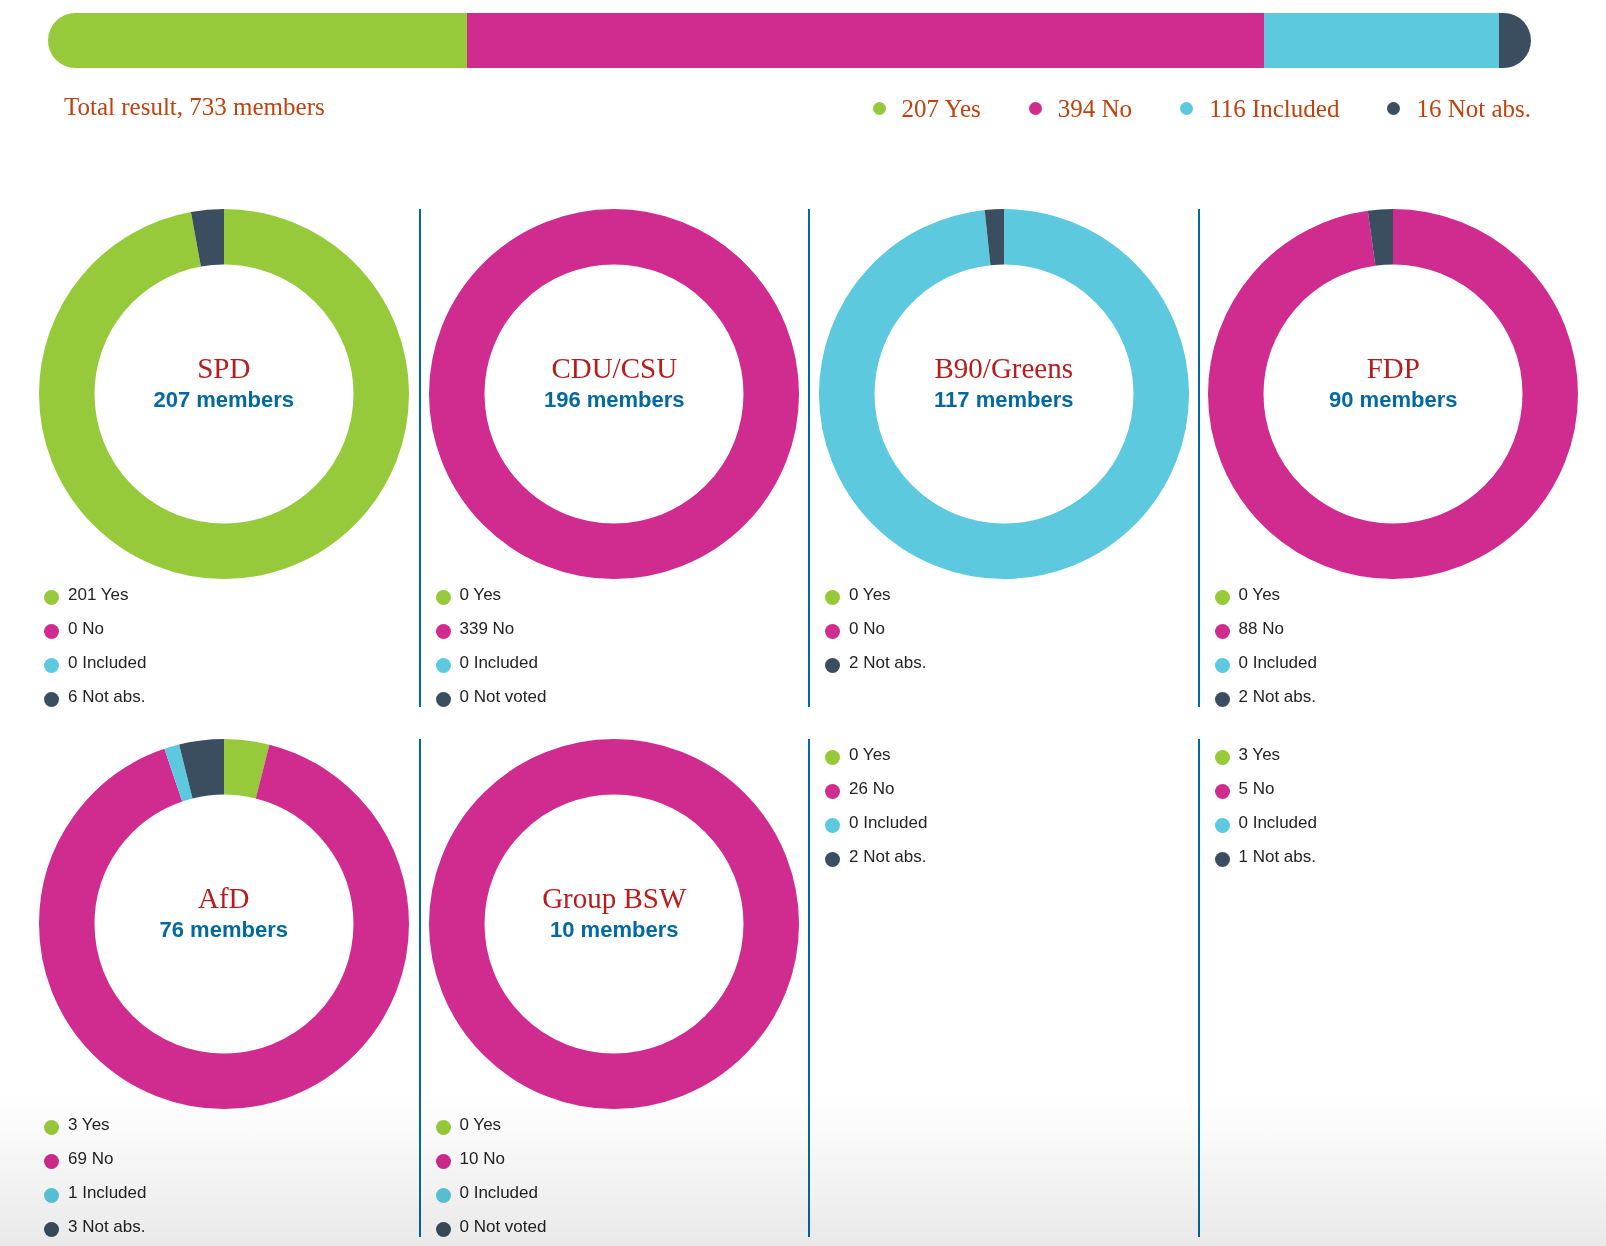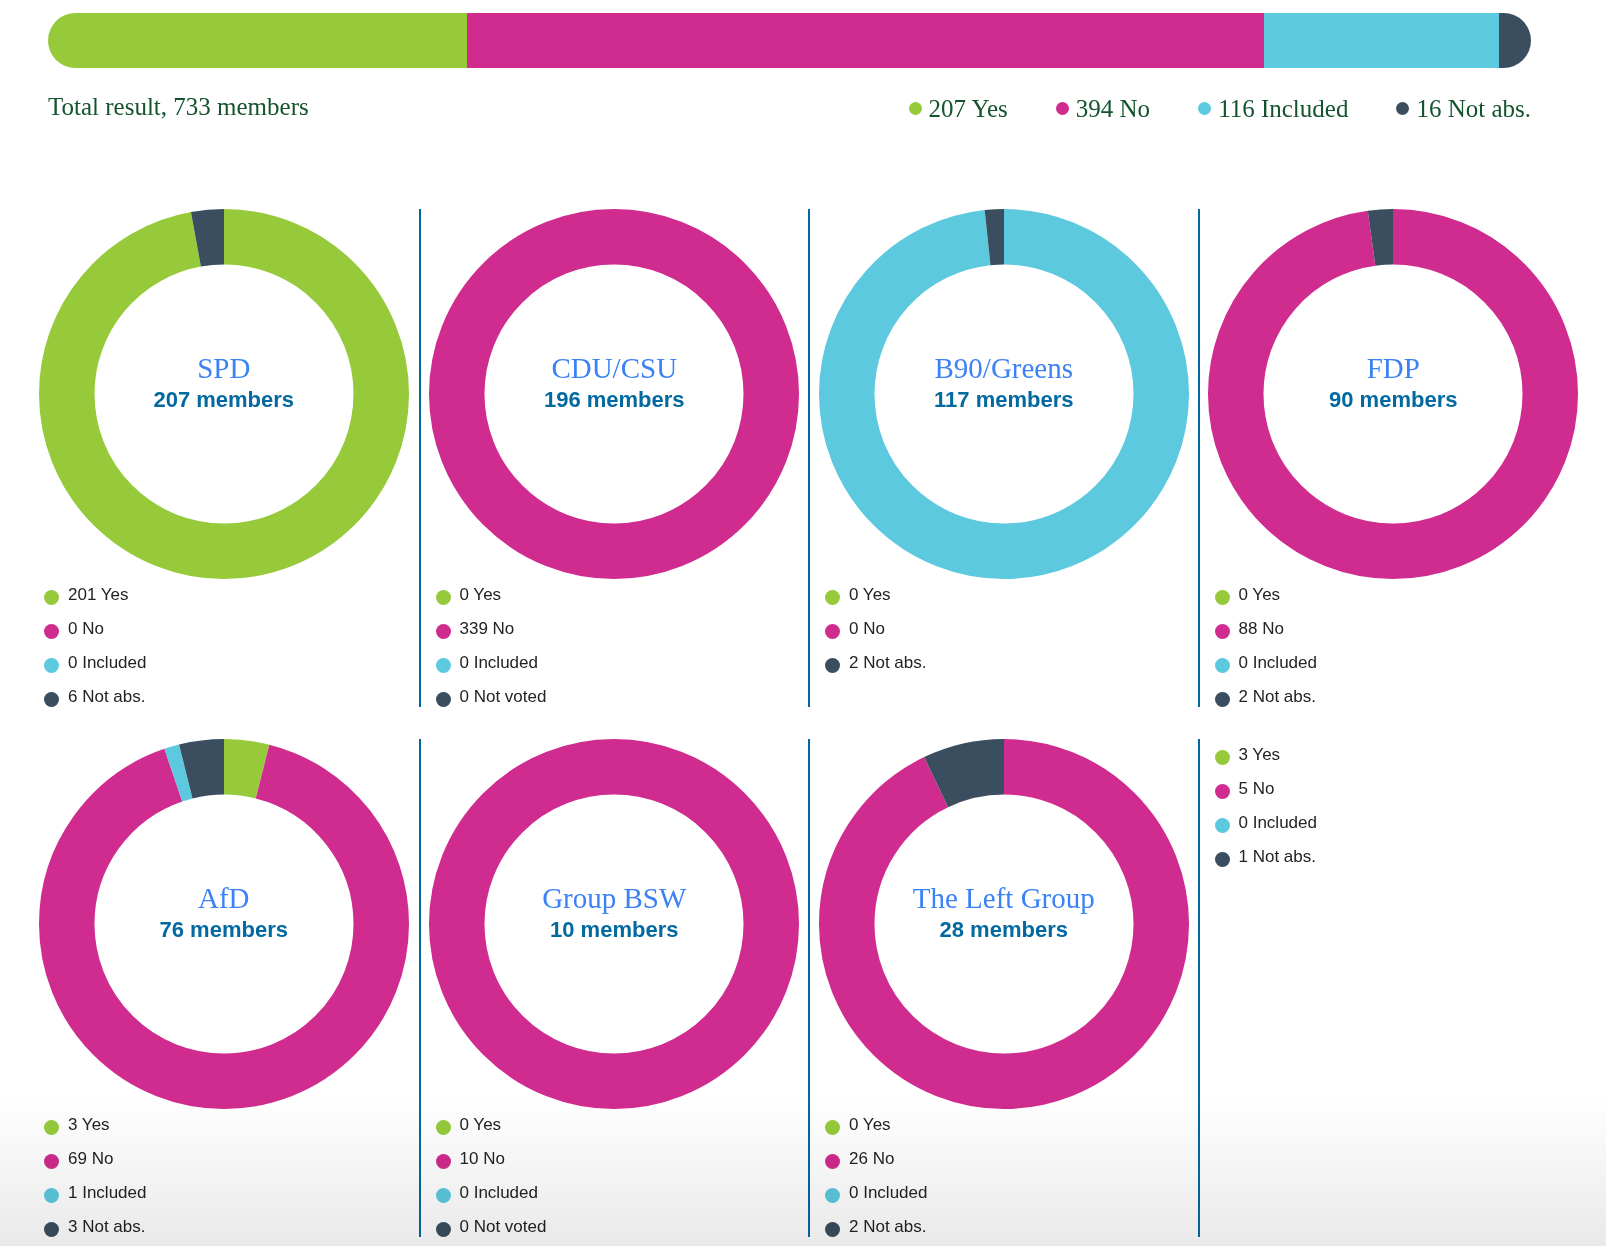--- a/index.html
+++ b/index.html
@@ -16,45 +16,45 @@
   }
   
   .topbar{
     margin:13px 75px 0 48px;height:55px;border-radius:28px;
     overflow:hidden;display:flex;
   }
   .topbar .seg{height:100%}
   
   .headline{
     display:flex;justify-content:space-between;align-items:baseline;
-    margin:24px 75px 0 48px;
-    font-family:"Liberation Serif",serif;font-size:25px;color:#14532d;
+    margin:24px 75px 0 64px;
+    font-family:"Liberation Serif",serif;font-size:25px;color:#c2410c;
     line-height:30px;
   }
   .top-legend{display:flex;gap:48px;align-items:center}
-  .top-legend .item{display:flex;align-items:center;gap:7px}
+  .top-legend .item{display:flex;align-items:center;gap:16px}
   .dot{border-radius:50%;flex:none}
   .top-legend .dot{width:13px;height:13px}
   
   .grid{
     margin:85px auto 0 29px;width:1558px;
     display:grid;grid-template-columns:repeat(4,1fr);row-gap:32px;
   }
   .card{box-sizing:border-box}
   .card:not(:nth-child(4n+1)){border-left:2px solid #0369a1}
   .chart{position:relative;width:370px;height:370px;margin:0 auto}
   .chart svg{display:block;width:370px;height:370px}
   .center-label{
     position:absolute;inset:0;display:flex;flex-direction:column;
     align-items:center;justify-content:center;text-align:center;
     transform:translateY(-11px);pointer-events:none;
   }
   .donut-title{
     font-family:"Liberation Serif",serif;font-size:29px;line-height:1.25;
-    color:#3b82f6;
+    color:#b91c1c;
   }
   .donut-sub{font-size:22px;font-weight:700;color:#0369a1;line-height:1.3}
   .legend{margin-top:-8px;padding-left:15px}
   .legend .row{display:flex;align-items:flex-end;height:34px;font-size:17px;color:#232323}
   .legend .dot{width:15px;height:15px;margin-right:9px}
 </style>
 </head>
 <body>
 
 <div class="topbar" id="topbar">
@@ -269,32 +269,20 @@
           <span class="dot" style="background: rgb(92, 201, 223);"></span>
           <span>0 Included</span>
         </div>
         <div class="row">
           <span class="dot" style="background: rgb(58, 78, 95);"></span>
           <span>0 Not voted</span>
         </div>
       </div>
     </div>
     <div class="card">
-      <div class="chart">
-        <svg viewBox="0 0 200 200">
-          <g transform="rotate(-90 100 100)">
-            <circle cx="100" cy="100" r="85" fill="none" stroke="#d02b8e" stroke-width="30" stroke-dasharray="495.9228403166745 38.14791079359031" stroke-dashoffset="534.0707511102648"></circle>
-            <circle cx="100" cy="100" r="85" fill="none" stroke="#3a4e5f" stroke-width="30" stroke-dasharray="38.14791079359034 495.9228403166745" stroke-dashoffset="38.14791079359031"></circle>
-          </g>
-        </svg>
-        <div class="center-label">
-          <div class="donut-title">The Left Group</div>
-          <div class="donut-sub">28 members</div>
-        </div>
-      </div>
       <div class="legend">
         <div class="row">
           <span class="dot" style="background: rgb(150, 202, 58);"></span>
           <span>0 Yes</span>
         </div>
         <div class="row">
           <span class="dot" style="background: rgb(208, 43, 142);"></span>
           <span>26 No</span>
         </div>
         <div class="row">

